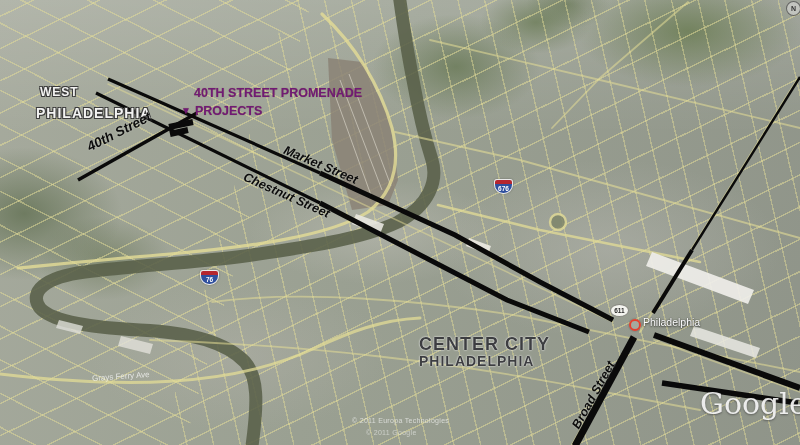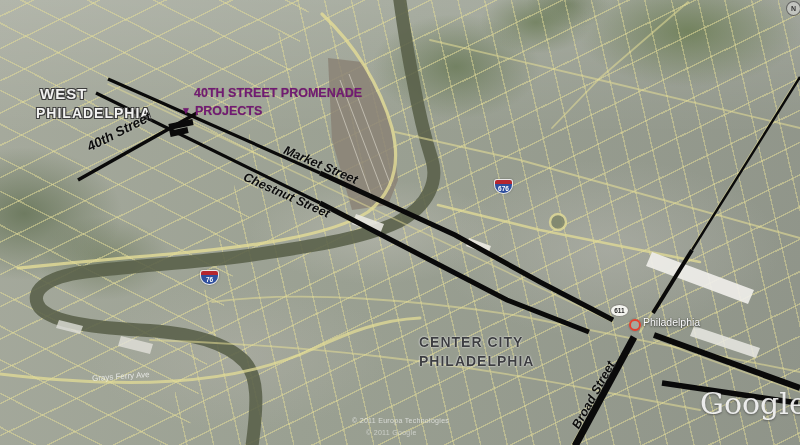--- a/index.html
+++ b/index.html
@@ -27,23 +27,23 @@
   
   .grid{position:absolute;left:-450px;top:-450px;width:1700px;height:1400px;}
   .grid-a{ background:repeating-linear-gradient(90deg, rgba(228,221,152,.50) 0 1.4px, transparent 1.4px 29px); transform:rotate(64deg);}
   .grid-b{ background:repeating-linear-gradient(90deg, rgba(228,221,152,.45) 0 1.4px, transparent 1.4px 26px); transform:rotate(-13deg);}
   .grid-c{ background:repeating-linear-gradient(90deg, rgba(228,221,152,.48) 0 1.4px, transparent 1.4px 30px); transform:rotate(-63deg);}
   .clip-e{position:absolute;inset:0;clip-path:polygon(36% 0,100% 0,100% 100%,20% 100%);}
   .clip-w{position:absolute;inset:0;clip-path:polygon(0 0,39% 0,23% 100%,0 100%);}
   .map-svg{position:absolute;inset:0;}
   
   .lbl{position:absolute;white-space:nowrap;}
-  .region{font-weight:bold;font-size:15px;letter-spacing:1px;color:#f3f3f2;
+  .region{font-weight:bold;font-size:12px;letter-spacing:1px;color:#f3f3f2;
     text-shadow:-1px -1px 0 #3c3c3c,1px -1px 0 #3c3c3c,-1px 1px 0 #3c3c3c,1px 1px 0 #3c3c3c;}
-  .region-dark{font-weight:bold;font-size:14px;letter-spacing:1px;color:#3d3e41;
+  .region-dark{font-weight:bold;font-size:18px;letter-spacing:1px;color:#3d3e41;
     text-shadow:0 0 2px rgba(255,255,255,.85),0 0 1px rgba(255,255,255,.9);}
   .red-note{font-weight:bold;font-size:12.5px;color:#701a75;text-shadow:0 0 1px rgba(90,0,0,.4);}
   .street{font-weight:bold;font-style:italic;font-size:13px;color:#0c0c0c;
     text-shadow:0 0 2px rgba(255,255,255,.4);}
   .tiny-white{color:rgba(255,255,255,.72);font-size:8px;}
   .placemark-text{font-size:10.5px;color:#fff;text-shadow:0 1px 2px rgba(40,40,40,.9),0 0 1px rgba(40,40,40,.8);}
   .placemark-ring{position:absolute;width:8px;height:8px;border:2.5px solid #e2402f;border-radius:50%;
     background:rgba(255,255,255,.15);box-shadow:0 0 2px rgba(0,0,0,.4);}
   
   .ishield{position:absolute;width:17px;height:13px;border:1px solid #e9e9e9;border-radius:3px 3px 48% 48%/3px 3px 62% 62%;

